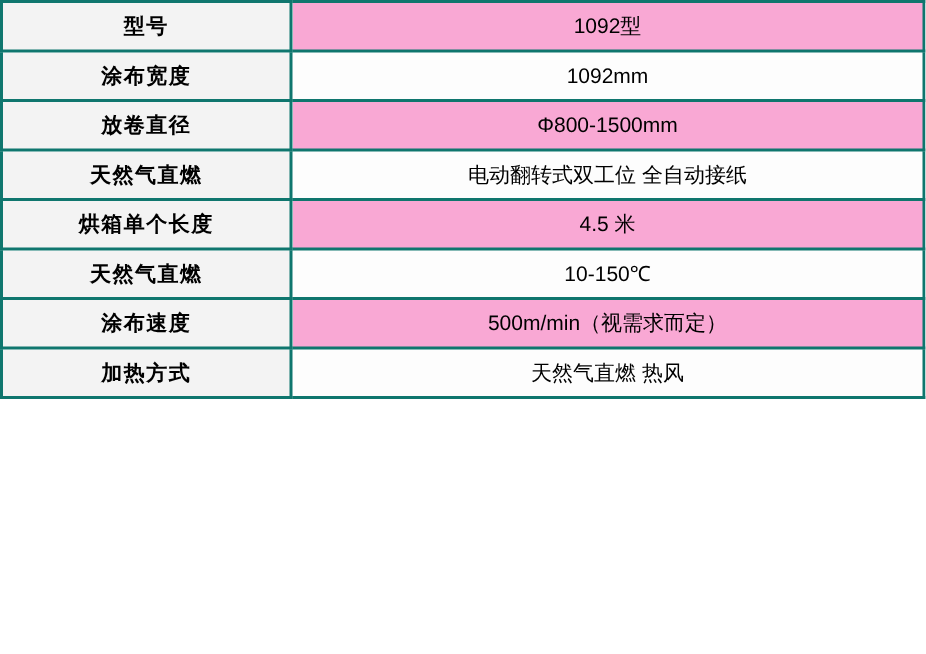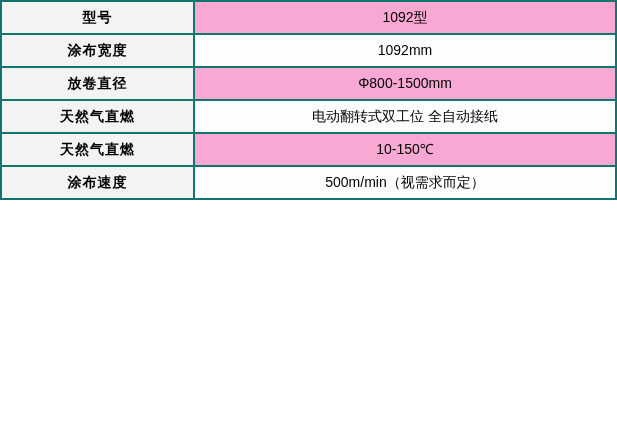--- a/index.html
+++ b/index.html
@@ -59,21 +59,29 @@
     </tr>
     <tr>
       <td class="label">放卷直径</td>
       <td class="value">Φ800-1500mm</td>
     </tr>
     <tr>
       <td class="label">天然气直燃</td>
       <td class="value">电动翻转式双工位 全自动接纸</td>
     </tr>
     <tr>
+      <td class="label">烘箱单个长度</td>
+      <td class="value">4.5 米</td>
+    </tr>
+    <tr>
       <td class="label">天然气直燃</td>
       <td class="value">10-150℃</td>
     </tr>
     <tr>
       <td class="label">涂布速度</td>
       <td class="value">500m/min（视需求而定）</td>
     </tr>
+    <tr>
+      <td class="label">加热方式</td>
+      <td class="value">天然气直燃 热风</td>
+    </tr>
   </tbody>
 </table>
 
 </body></html>

